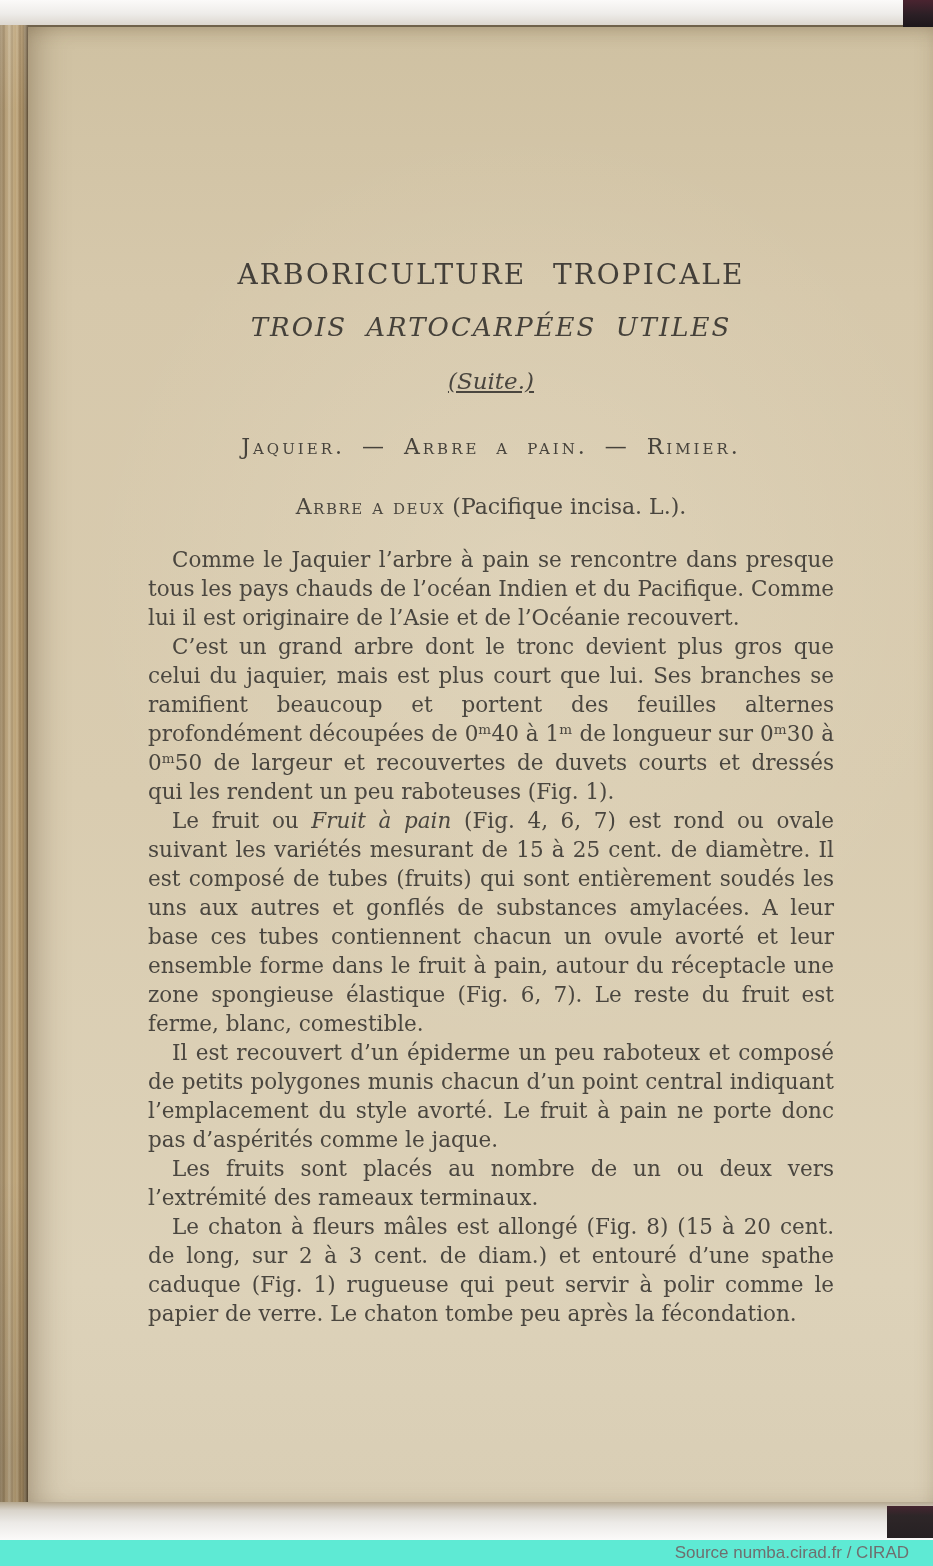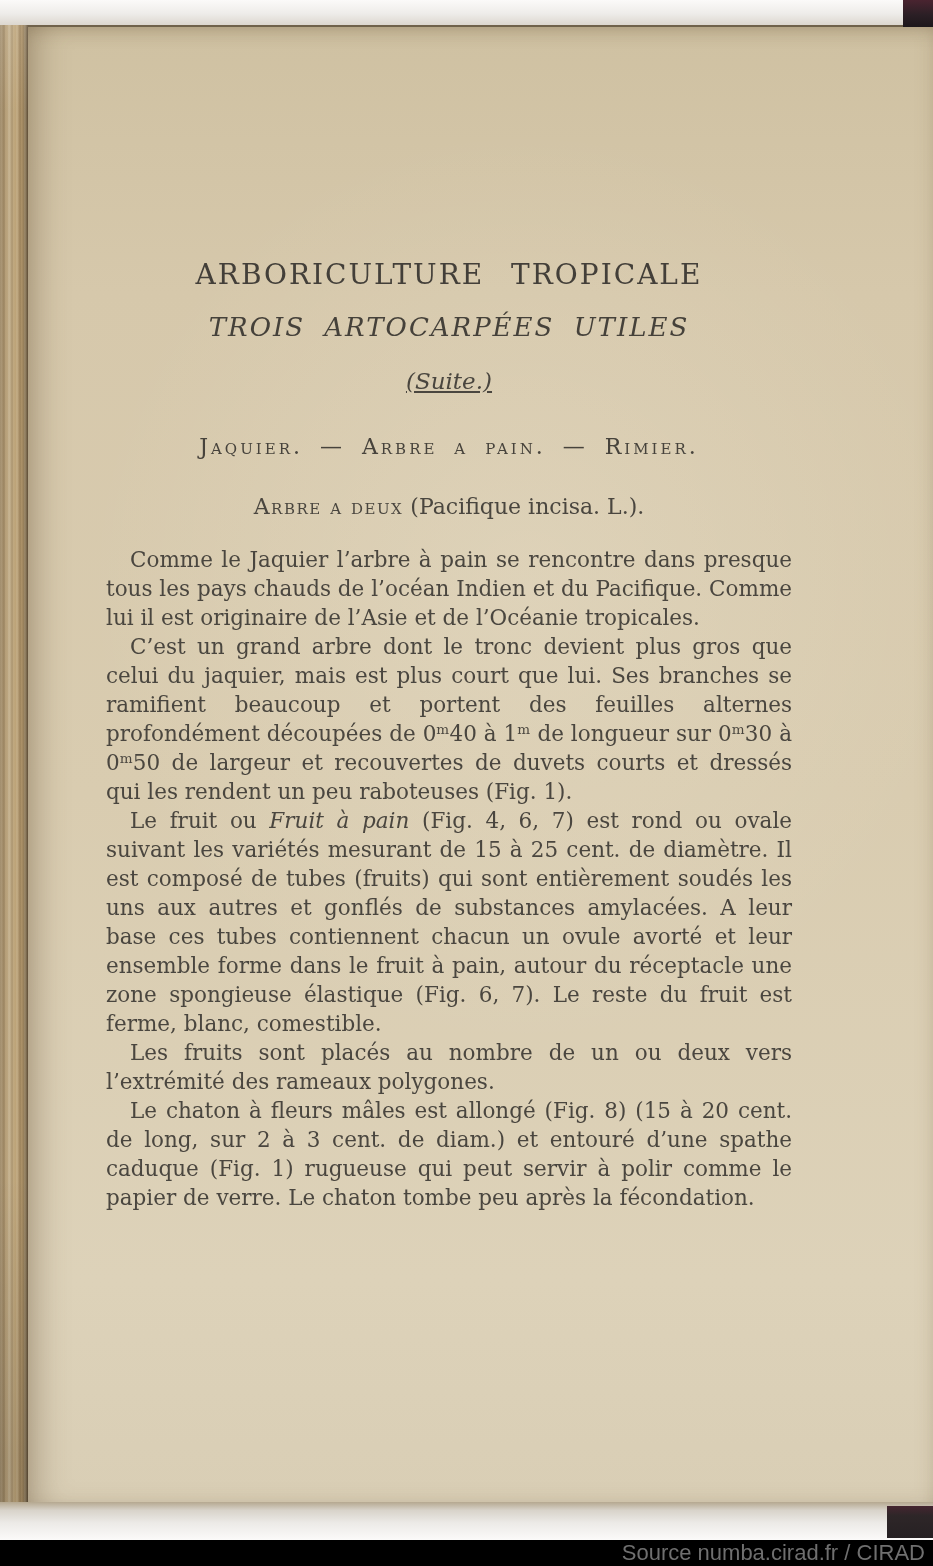--- a/index.html
+++ b/index.html
@@ -58,21 +58,21 @@
     box-shadow:
       inset 24px 0 32px -16px rgba(92,72,44,0.38),
       inset 0 12px 20px -12px rgba(120,100,70,0.40),
       inset -10px 0 22px -14px rgba(120,100,70,0.25);
     z-index: 2;
     color: #4a463f;
   }
 
   .content {
     width: 686px;
-    margin-left: 78px;
+    margin-left: 120px;
   }
 
   .title {
     margin-top: 231px;
     text-align: center;
     font-size: 28px;
     line-height: 34px;
     letter-spacing: 2px;
     word-spacing: 16px;
     color: #433f39;
@@ -144,28 +144,28 @@
     width: 46px; height: 32px;
     background: linear-gradient(180deg, #452530 0%, #2e2628 30%, #262123 100%);
     z-index: 4;
   }
 
   
   .footer {
     position: absolute;
     left: 0; top: 1540px;
     width: 100%; height: 26px;
-    background: #000000;
+    background: #5eead4;
     box-sizing: border-box;
     display: flex;
     align-items: center;
     justify-content: flex-end;
-    padding-right: 8px;
+    padding-right: 24px;
     font-family: "Liberation Sans", sans-serif;
-    font-size: 22px;
+    font-size: 17px;
     color: #6f6f6f;
     z-index: 5;
   }
 </style>
 </head>
 <body>
 
 <div class="scan">
 
   <div class="top-strip"></div>
@@ -179,24 +179,25 @@
 
       <div class="subtitle">TROIS  ARTOCARPÉES  UTILES</div>
 
       <div class="suite">(Suite.)</div>
 
       <div class="kicker">Jaquier. — Arbre a pain. — Rimier.</div>
 
       <div class="section-heading"><span class="sc">Arbre a deux</span><span> (Pacifique incisa. L.).</span></div>
 
       <div class="bodytext">
-        <p><span>Comme le Jaquier l’arbre à pain se rencontre dans presque tous les pays chauds de l’océan Indien et du Pacifique. Comme lui il est originaire de l’Asie et de l’Océanie tropicales.</span></p>
+        <p><span>Comme le Jaquier l’arbre à pain se rencontre dans presque tous les pays chauds de l’océan Indien et du Pacifique. Comme lui il est originaire de l’Asie et de l’Océanie recouvert.</span></p>
         <p><span>C’est un grand arbre dont le tronc devient plus gros que celui du jaquier, mais est plus court que lui. Ses branches se ramifient beaucoup et portent des feuilles alternes profondément découpées de 0ᵐ40 à 1ᵐ de longueur sur 0ᵐ30 à 0ᵐ50 de largeur et recouvertes de duvets courts et dressés qui les rendent un peu raboteuses (Fig. 1).</span></p>
         <p><span>Le fruit ou </span><span class="italic">Fruit à pain</span><span> (Fig. 4, 6, 7) est rond ou ovale suivant les variétés mesurant de 15 à 25 cent. de diamètre. Il est composé de tubes (fruits) qui sont entièrement soudés les uns aux autres et gonflés de substances amylacées. A leur base ces tubes contiennent chacun un ovule avorté et leur ensemble forme dans le fruit à pain, autour du réceptacle une zone spongieuse élastique (Fig. 6, 7). Le reste du fruit est ferme, blanc, comestible.</span></p>
-        <p><span>Les fruits sont placés au nombre de un ou deux vers l’extrémité des rameaux polygones.</span></p>
+        <p><span>Il est recouvert d’un épiderme un peu raboteux et composé de petits polygones munis chacun d’un point central indiquant l’emplacement du style avorté. Le fruit à pain ne porte donc pas d’aspérités comme le jaque.</span></p>
+        <p><span>Les fruits sont placés au nombre de un ou deux vers l’extrémité des rameaux terminaux.</span></p>
         <p><span>Le chaton à fleurs mâles est allongé (Fig. 8) (15 à 20 cent. de long, sur 2 à 3 cent. de diam.) et entouré d’une spathe caduque (Fig. 1) rugueuse qui peut servir à polir comme le papier de verre. Le chaton tombe peu après la fécondation.</span></p>
       </div>
 
     </div>
   </div>
 
   <div class="bottom-zone"></div>
   <div class="cover-br"></div>
 
   <div class="footer">

